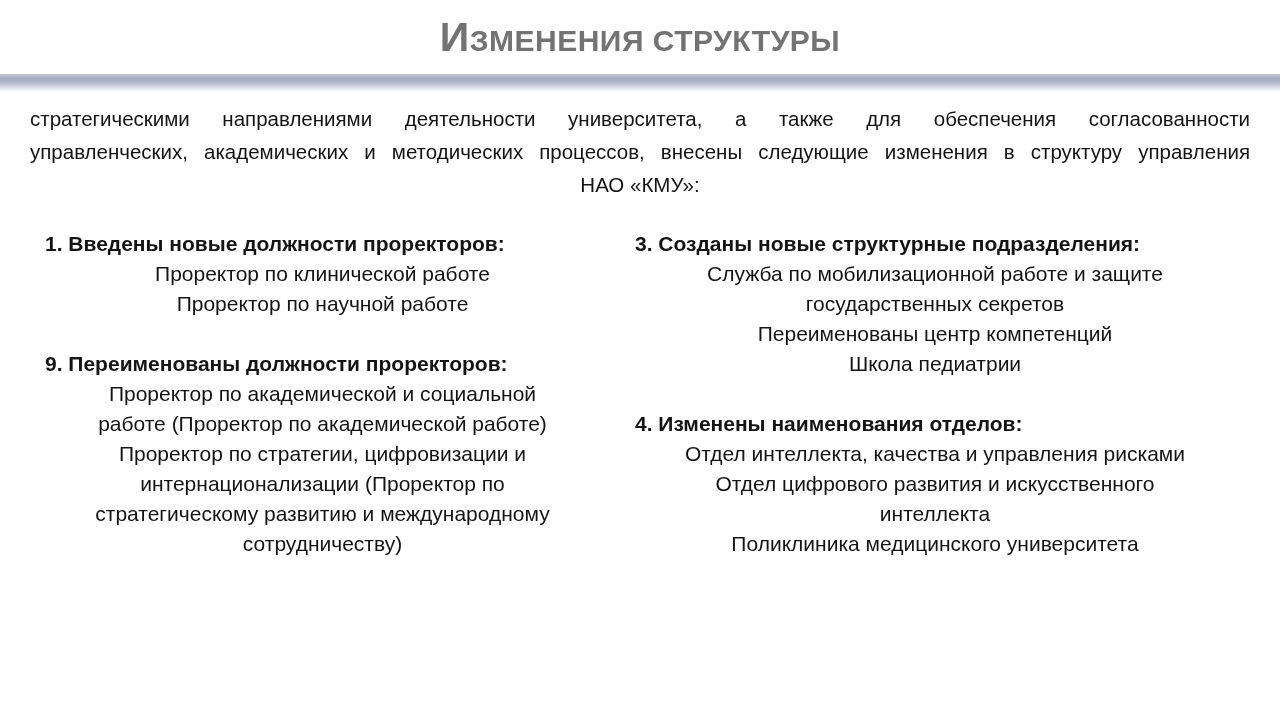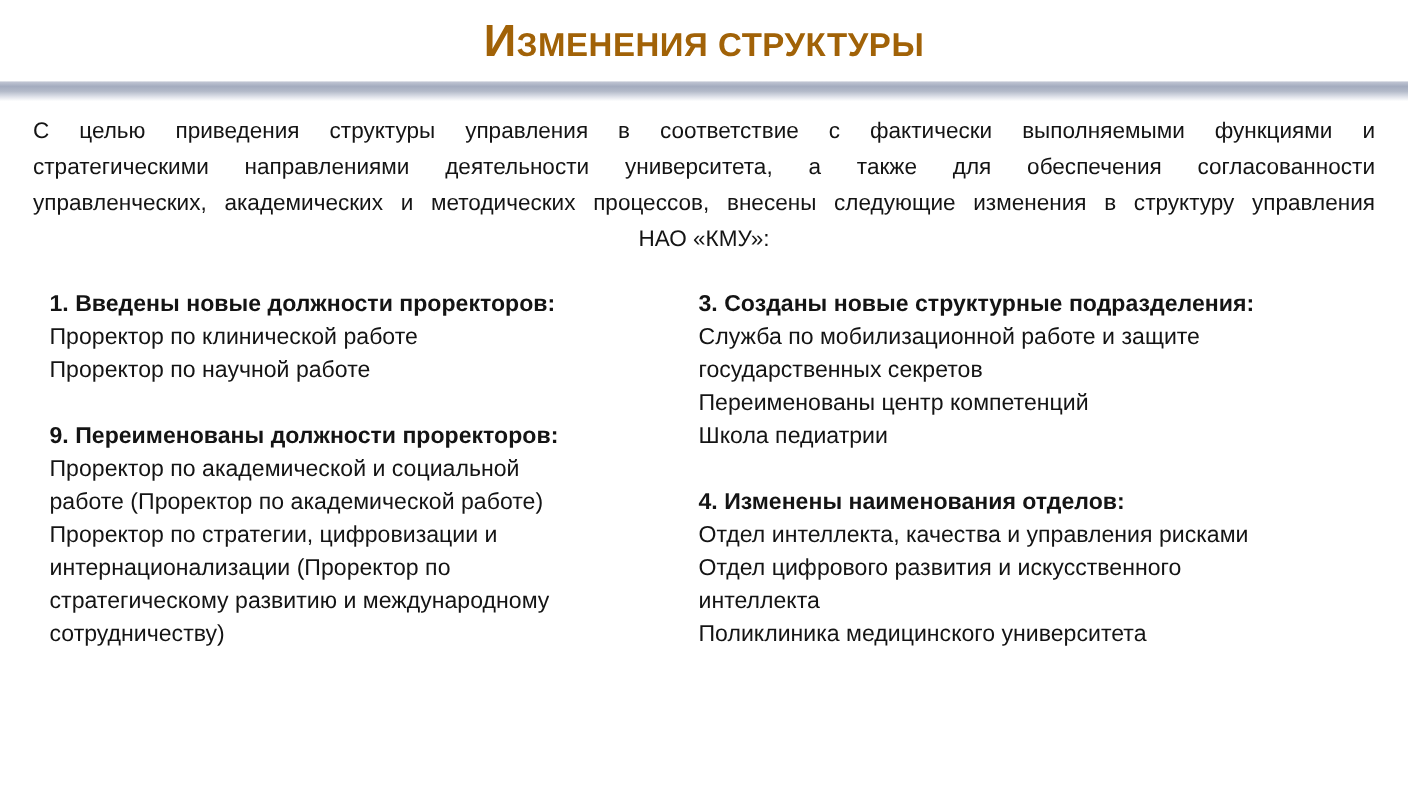--- a/index.html
+++ b/index.html
@@ -26,21 +26,21 @@
     display: flex;
     align-items: center;
     justify-content: center;
   }
   .title {
     margin: 0;
     font-size: 30px;
     font-weight: bold;
     letter-spacing: 0.5px;
     text-transform: uppercase;
-    color: #a16207;
+    color: #737373;
   }
   .title::first-letter {
     font-size: 41px;
   }
   
   .divider {
     position: absolute;
     top: 74px;
     left: 0;
     width: 1280px;
@@ -77,35 +77,35 @@
   .sec-heading {
     font-weight: bold;
     font-size: 21px;
     line-height: 30px;
     white-space: nowrap;
   }
   .sec-line {
     font-size: 21px;
     line-height: 30px;
     white-space: nowrap;
+    text-align: center;
   }
 </style>
 </head>
 <body>
 
 <div class="slide">
 
   <div class="header">
     <h1 class="title">Изменения структуры</h1>
   </div>
 
   <div class="divider"></div>
 
   <div class="intro">
-    <div class="jline">С целью приведения структуры управления в соответствие с фактически выполняемыми функциями и</div>
     <div class="jline">стратегическими направлениями деятельности университета, а также для обеспечения согласованности</div>
     <div class="jline">управленческих, академических и методических процессов, внесены следующие изменения в структуру управления</div>
     <div class="lline">НАО «КМУ»:</div>
   </div>
 
   <div class="columns">
 
     <div class="col-left">
 
       <div class="section">

